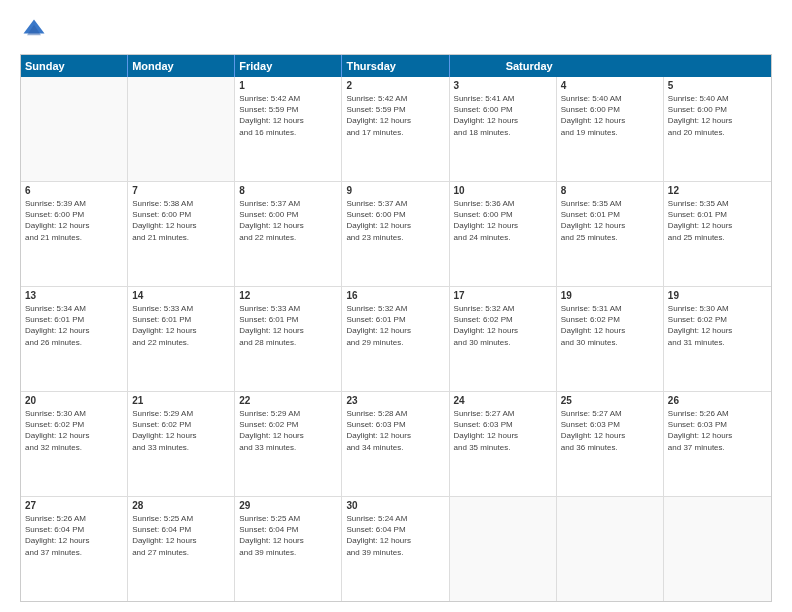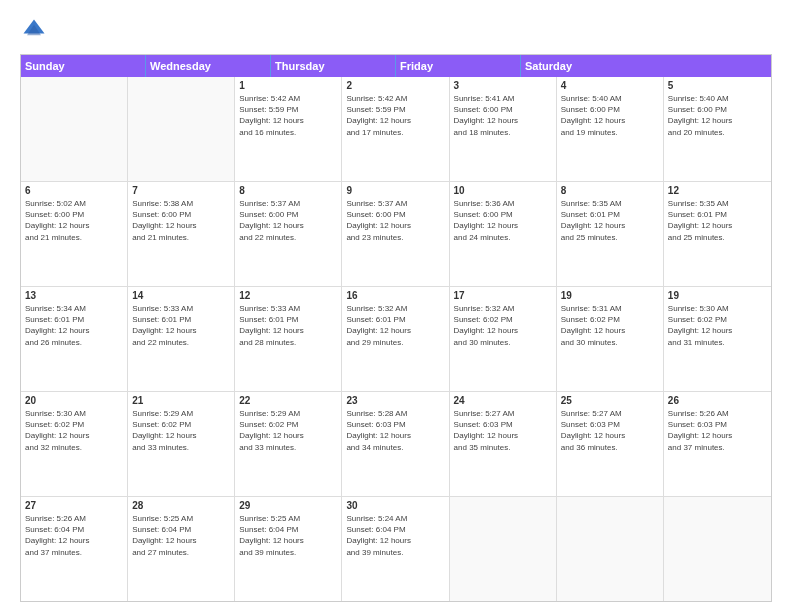--- a/index.html
+++ b/index.html
@@ -57,32 +57,32 @@
       color: #555;
     }
     .calendar {
       flex: 1;
       display: flex;
       flex-direction: column;
       border: 1px solid #ccc;
     }
     .cal-header-row {
       display: grid;
-      grid-template-columns: repeat(6, 1fr);
-      background: #8b5cf6;
+      grid-template-columns: repeat(7, 1fr);
+      background: #0369a1;
     }
     .cal-header-cell {
       color: #fff;
       font-size: 11px;
       font-weight: bold;
       padding: 5px 4px;
       text-align: left;
       border-right: 1px solid #5a98e9;
     }
-    .cal-header-cell:last-child { border-right: none; }
+    .cal-header-cell:last-child { border-right: none; text-align: right; }
     .cal-body {
       flex: 1;
       display: flex;
       flex-direction: column;
     }
     .cal-row {
       display: grid;
       grid-template-columns: repeat(7, 1fr);
       flex: 1;
       border-top: 1px solid #ddd;
@@ -130,23 +130,23 @@
     </div>
     <div class="title-block">
       <h1></h1>
       <h2></h2>
     </div>
   </div>
 
   <div class="calendar">
     <div class="cal-header-row" id="cal-header">
         <div class="cal-header-cell">Sunday</div>
-        <div class="cal-header-cell">Wednesday</div>
+        <div class="cal-header-cell">Monday</div>
+        <div class="cal-header-cell">Friday</div>
         <div class="cal-header-cell">Thursday</div>
-        <div class="cal-header-cell">Friday</div>
         <div class="cal-header-cell">Saturday</div>
       </div>
     <div class="cal-body" id="cal-body">
         <div class="cal-row">
           <div class="cal-cell empty"></div>
           <div class="cal-cell empty"></div>
           <div class="cal-cell">
             <span class="day-num">1</span>
             <span class="cell-line">Sunrise: 5:42 AM</span>
             <span class="cell-line">Sunset: 5:59 PM</span>
@@ -178,21 +178,21 @@
             <span class="day-num">5</span>
             <span class="cell-line">Sunrise: 5:40 AM</span>
             <span class="cell-line">Sunset: 6:00 PM</span>
             <span class="cell-line">Daylight: 12 hours</span>
             <span class="cell-line">and 20 minutes.</span>
           </div>
         </div>
         <div class="cal-row">
           <div class="cal-cell">
             <span class="day-num">6</span>
-            <span class="cell-line">Sunrise: 5:02 AM</span>
+            <span class="cell-line">Sunrise: 5:39 AM</span>
             <span class="cell-line">Sunset: 6:00 PM</span>
             <span class="cell-line">Daylight: 12 hours</span>
             <span class="cell-line">and 21 minutes.</span>
           </div>
           <div class="cal-cell">
             <span class="day-num">7</span>
             <span class="cell-line">Sunrise: 5:38 AM</span>
             <span class="cell-line">Sunset: 6:00 PM</span>
             <span class="cell-line">Daylight: 12 hours</span>
             <span class="cell-line">and 21 minutes.</span>

